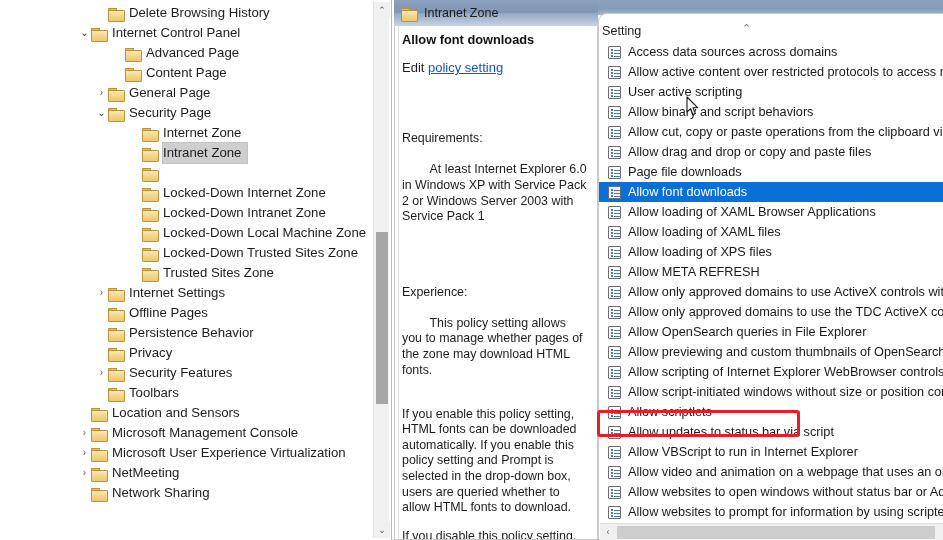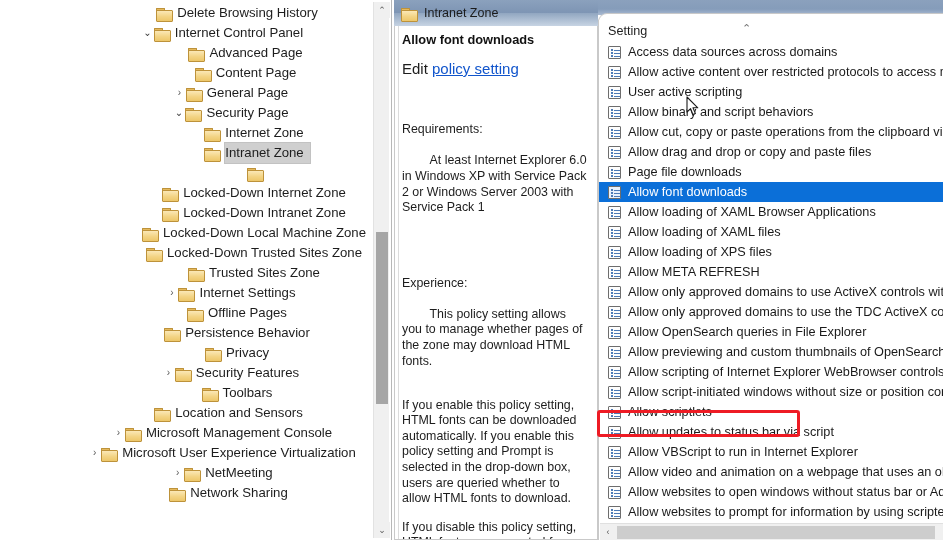--- a/index.html
+++ b/index.html
@@ -33,21 +33,20 @@
   }
   .tree-row {
     position: relative;
     height: 20px;
     line-height: 20px;
     white-space: nowrap;
     font-size: 13.2px;
     color: #1d1d1d;
     display: flex;
     align-items: center;
-    justify-content: center;
   }
   .tree-row .twisty {
     width: 13px;
     flex: 0 0 13px;
     text-align: center;
     font-size: 10px;
     color: #5b5b5b;
     line-height: 20px;
     user-select: none;
   }
@@ -149,23 +148,23 @@
     background: #dcdcdc;
   }
   #policy-title {
     font-size: 12.8px;
     font-weight: bold;
     color: #111;
     margin: 0 0 12px 0;
     line-height: 16px;
   }
   #edit-line {
-    font-size: 15px;
+    font-size: 13px;
     color: #1d1d1d;
-    margin-bottom: 14px;
+    margin-bottom: 25px;
   }
   #edit-link {
     color: #1155cc;
     text-decoration: underline;
     cursor: pointer;
   }
   .detail-block {
     font-size: 12.4px;
     line-height: 15.6px;
     color: #1d1d1d;
@@ -200,21 +199,21 @@
   #settings-inner {
     position: absolute;
     left: 0; top: 20px;
     width: 345px; height: 520px;
     background: #ffffff;
     border-left: 1px solid #c9c9c9;
   }
   #settings-col-header {
     position: relative;
     height: 22px;
-    padding-left: 9px;
+    padding-left: 3px;
     font-size: 12.6px;
     color: #1d1d1d;
     line-height: 22px;
   }
   #sort-chevron {
     position: absolute;
     left: 143px; top: 1px;
     font-size: 11px;
     color: #757575;
     line-height: 14px;

